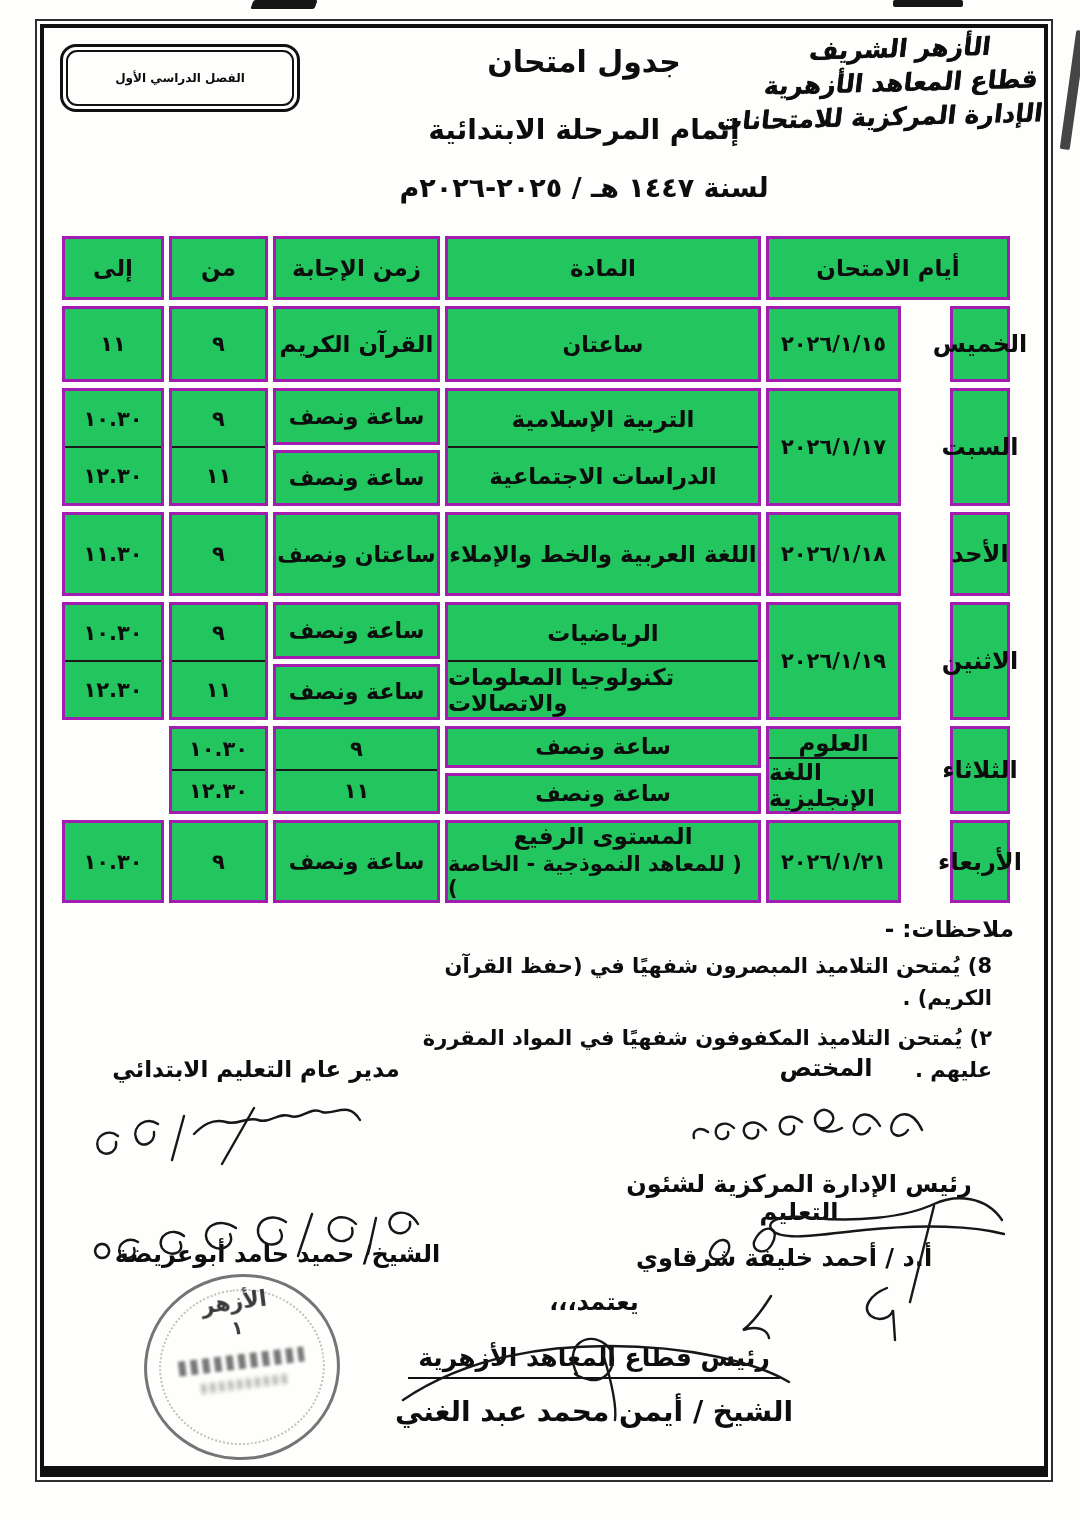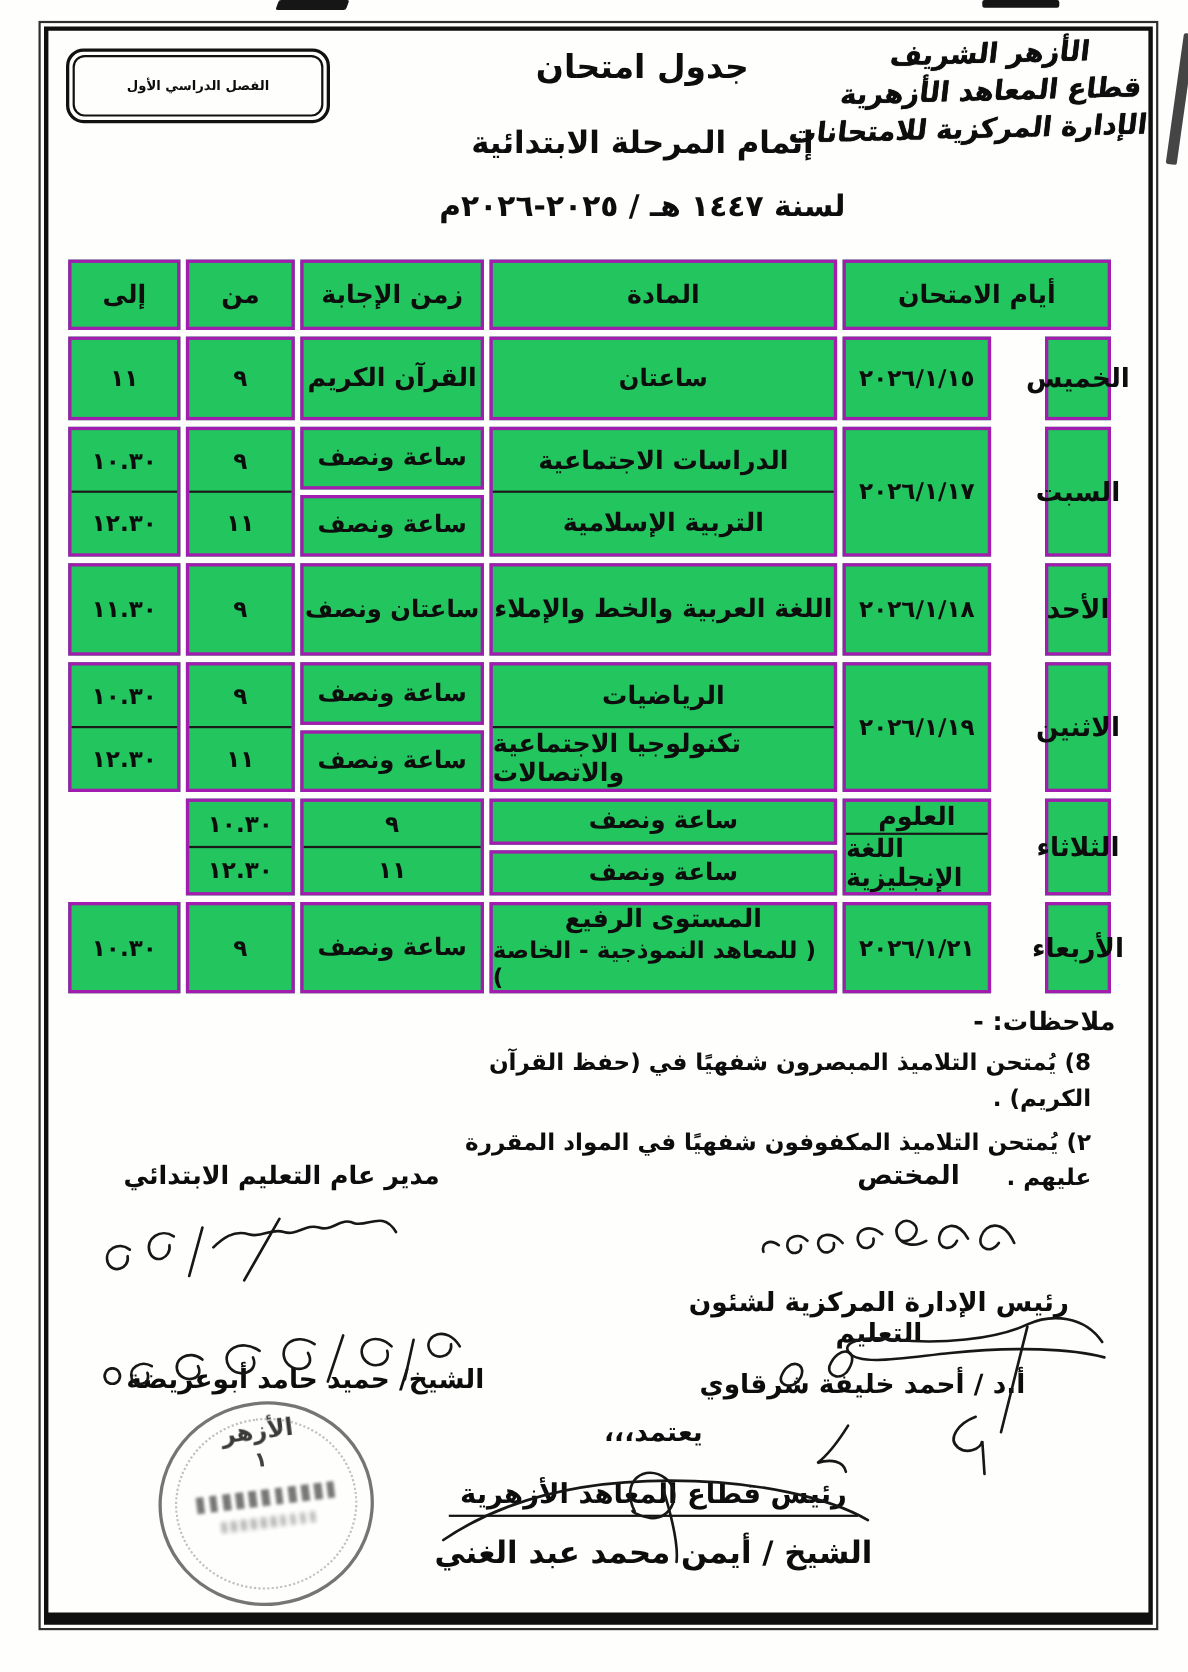--- a/index.html
+++ b/index.html
@@ -136,22 +136,22 @@
           <div class="cell col-subject">
             <div class="line">القرآن الكريم</div>
           </div>
           <div class="cell col-num">٩</div>
           <div class="cell col-num">١١</div>
         </div>
         <div class="t-row group" data-g="1">
           <div class="cell col-day">السبت</div>
           <div class="cell col-date">٢٠٢٦/١/١٧</div>
           <div class="cell stack col-subject">
+            <div class="half">التربية الإسلامية</div>
             <div class="half">الدراسات الاجتماعية</div>
-            <div class="half">التربية الإسلامية</div>
           </div>
           <div class="dstack">
             <div class="cell dbox">ساعة ونصف</div>
             <div class="cell dbox">ساعة ونصف</div>
           </div>
           <div class="cell stack col-num">
             <div class="half">٩</div>
             <div class="half">١١</div>
           </div>
           <div class="cell stack col-num">
@@ -167,21 +167,21 @@
           </div>
           <div class="cell">ساعتان ونصف</div>
           <div class="cell col-num">٩</div>
           <div class="cell col-num">١١.٣٠</div>
         </div>
         <div class="t-row group" data-g="3">
           <div class="cell col-day">الاثنين</div>
           <div class="cell col-date">٢٠٢٦/١/١٩</div>
           <div class="cell stack col-subject">
             <div class="half">الرياضيات</div>
-            <div class="half">تكنولوجيا الاجتماعية والاتصالات</div>
+            <div class="half">تكنولوجيا المعلومات والاتصالات</div>
           </div>
           <div class="dstack">
             <div class="cell dbox">ساعة ونصف</div>
             <div class="cell dbox">ساعة ونصف</div>
           </div>
           <div class="cell stack col-num">
             <div class="half">٩</div>
             <div class="half">١١</div>
           </div>
           <div class="cell stack col-num">

